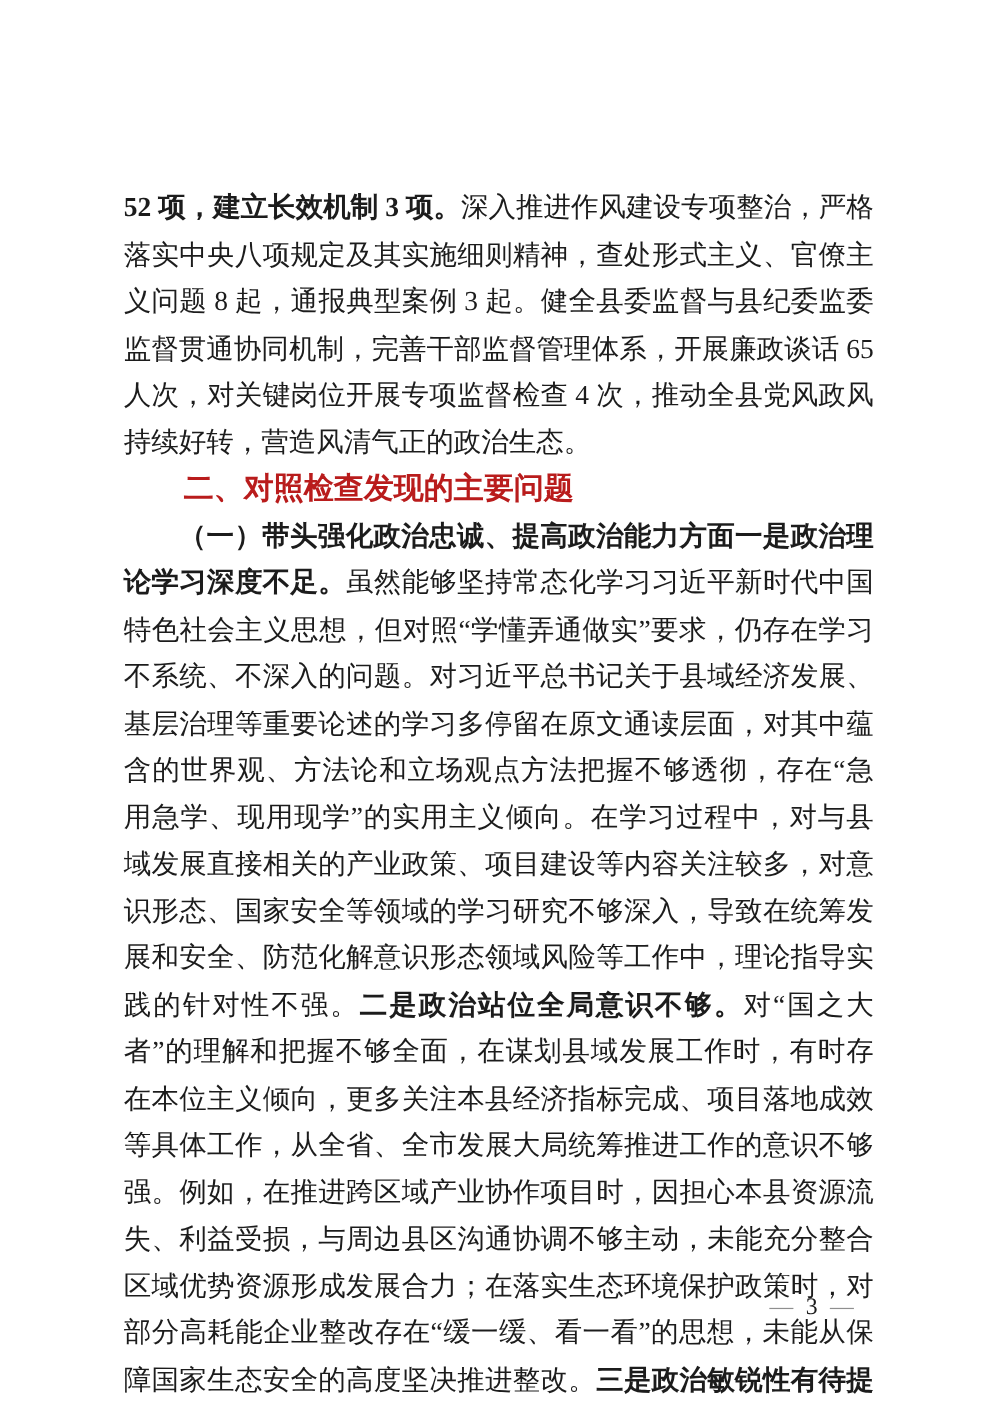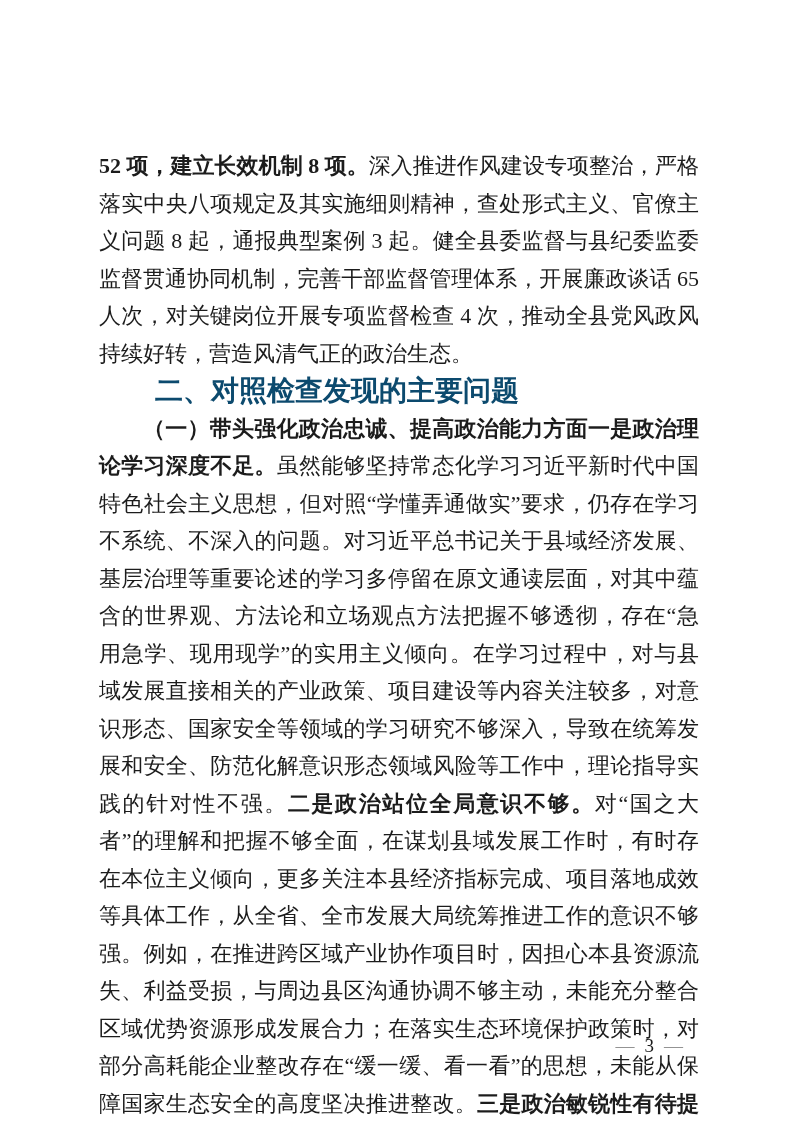--- a/index.html
+++ b/index.html
@@ -37,24 +37,24 @@
   }
   .para.no-indent {
     text-indent: 0;
   }
   .seg { font-weight: normal; }
   .seg-bold { font-weight: bold; }
   .section-heading {
     margin: 0;
     padding: 0;
     text-indent: 2em;
-    font-size: 28px;
+    font-size: 24px;
     line-height: 37.5px;
     font-weight: bold;
-    color: #0c4a6e;
+    color: #b91c1c;
     font-family: "Liberation Sans", "DejaVu Sans", sans-serif;
   }
   .page-number {
     position: absolute;
     top: 1034px;
     right: 110px;
     font-size: 19px;
     line-height: 24px;
     color: #1c1c1c;
     white-space: nowrap;
@@ -69,21 +69,21 @@
   }
 </style>
 </head>
 <body>
 
 <div class="page">
 
   <div class="doc-body">
 
     <p class="para no-indent">
-      <span class="seg seg-bold">52 项，建立长效机制 8 项。</span><span class="seg">深入推进作风建设专项整治，严格落实中央八项规定及其实施细则精神，查处形式主义、官僚主义问题 8 起，通报典型案例 3 起。健全县委监督与县纪委监委监督贯通协同机制，完善干部监督管理体系，开展廉政谈话 65 人次，对关键岗位开展专项监督检查 4 次，推动全县党风政风持续好转，营造风清气正的政治生态。</span>
+      <span class="seg seg-bold">52 项，建立长效机制 3 项。</span><span class="seg">深入推进作风建设专项整治，严格落实中央八项规定及其实施细则精神，查处形式主义、官僚主义问题 8 起，通报典型案例 3 起。健全县委监督与县纪委监委监督贯通协同机制，完善干部监督管理体系，开展廉政谈话 65 人次，对关键岗位开展专项监督检查 4 次，推动全县党风政风持续好转，营造风清气正的政治生态。</span>
     </p>
 
     <h2 class="section-heading">二、对照检查发现的主要问题</h2>
 
     <p class="para">
       <span class="seg seg-bold">（一）带头强化政治忠诚、提高政治能力方面一是政治理论学习深度不足。</span><span class="seg">虽然能够坚持常态化学习习近平新时代中国特色社会主义思想，但对照“学懂弄通做实”要求，仍存在学习不系统、不深入的问题。对习近平总书记关于县域经济发展、基层治理等重要论述的学习多停留在原文通读层面，对其中蕴含的世界观、方法论和立场观点方法把握不够透彻，存在“急用急学、现用现学”的实用主义倾向。在学习过程中，对与县域发展直接相关的产业政策、项目建设等内容关注较多，对意识形态、国家安全等领域的学习研究不够深入，导致在统筹发展和安全、防范化解意识形态领域风险等工作中，理论指导实践的针对性不强。</span><span class="seg seg-bold">二是政治站位全局意识不够。</span><span class="seg">对“国之大者”的理解和把握不够全面，在谋划县域发展工作时，有时存在本位主义倾向，更多关注本县经济指标完成、项目落地成效等具体工作，从全省、全市发展大局统筹推进工作的意识不够强。例如，在推进跨区域产业协作项目时，因担心本县资源流失、利益受损，与周边县区沟通协调不够主动，未能充分整合区域优势资源形成发展合力；在落实生态环境保护政策时，对部分高耗能企业整改存在“缓一缓、看一看”的思想，未能从保障国家生态安全的高度坚决推进整改。</span><span class="seg seg-bold">三是政治敏锐性有待提升。</span>
     </p>
 
   </div>
 

